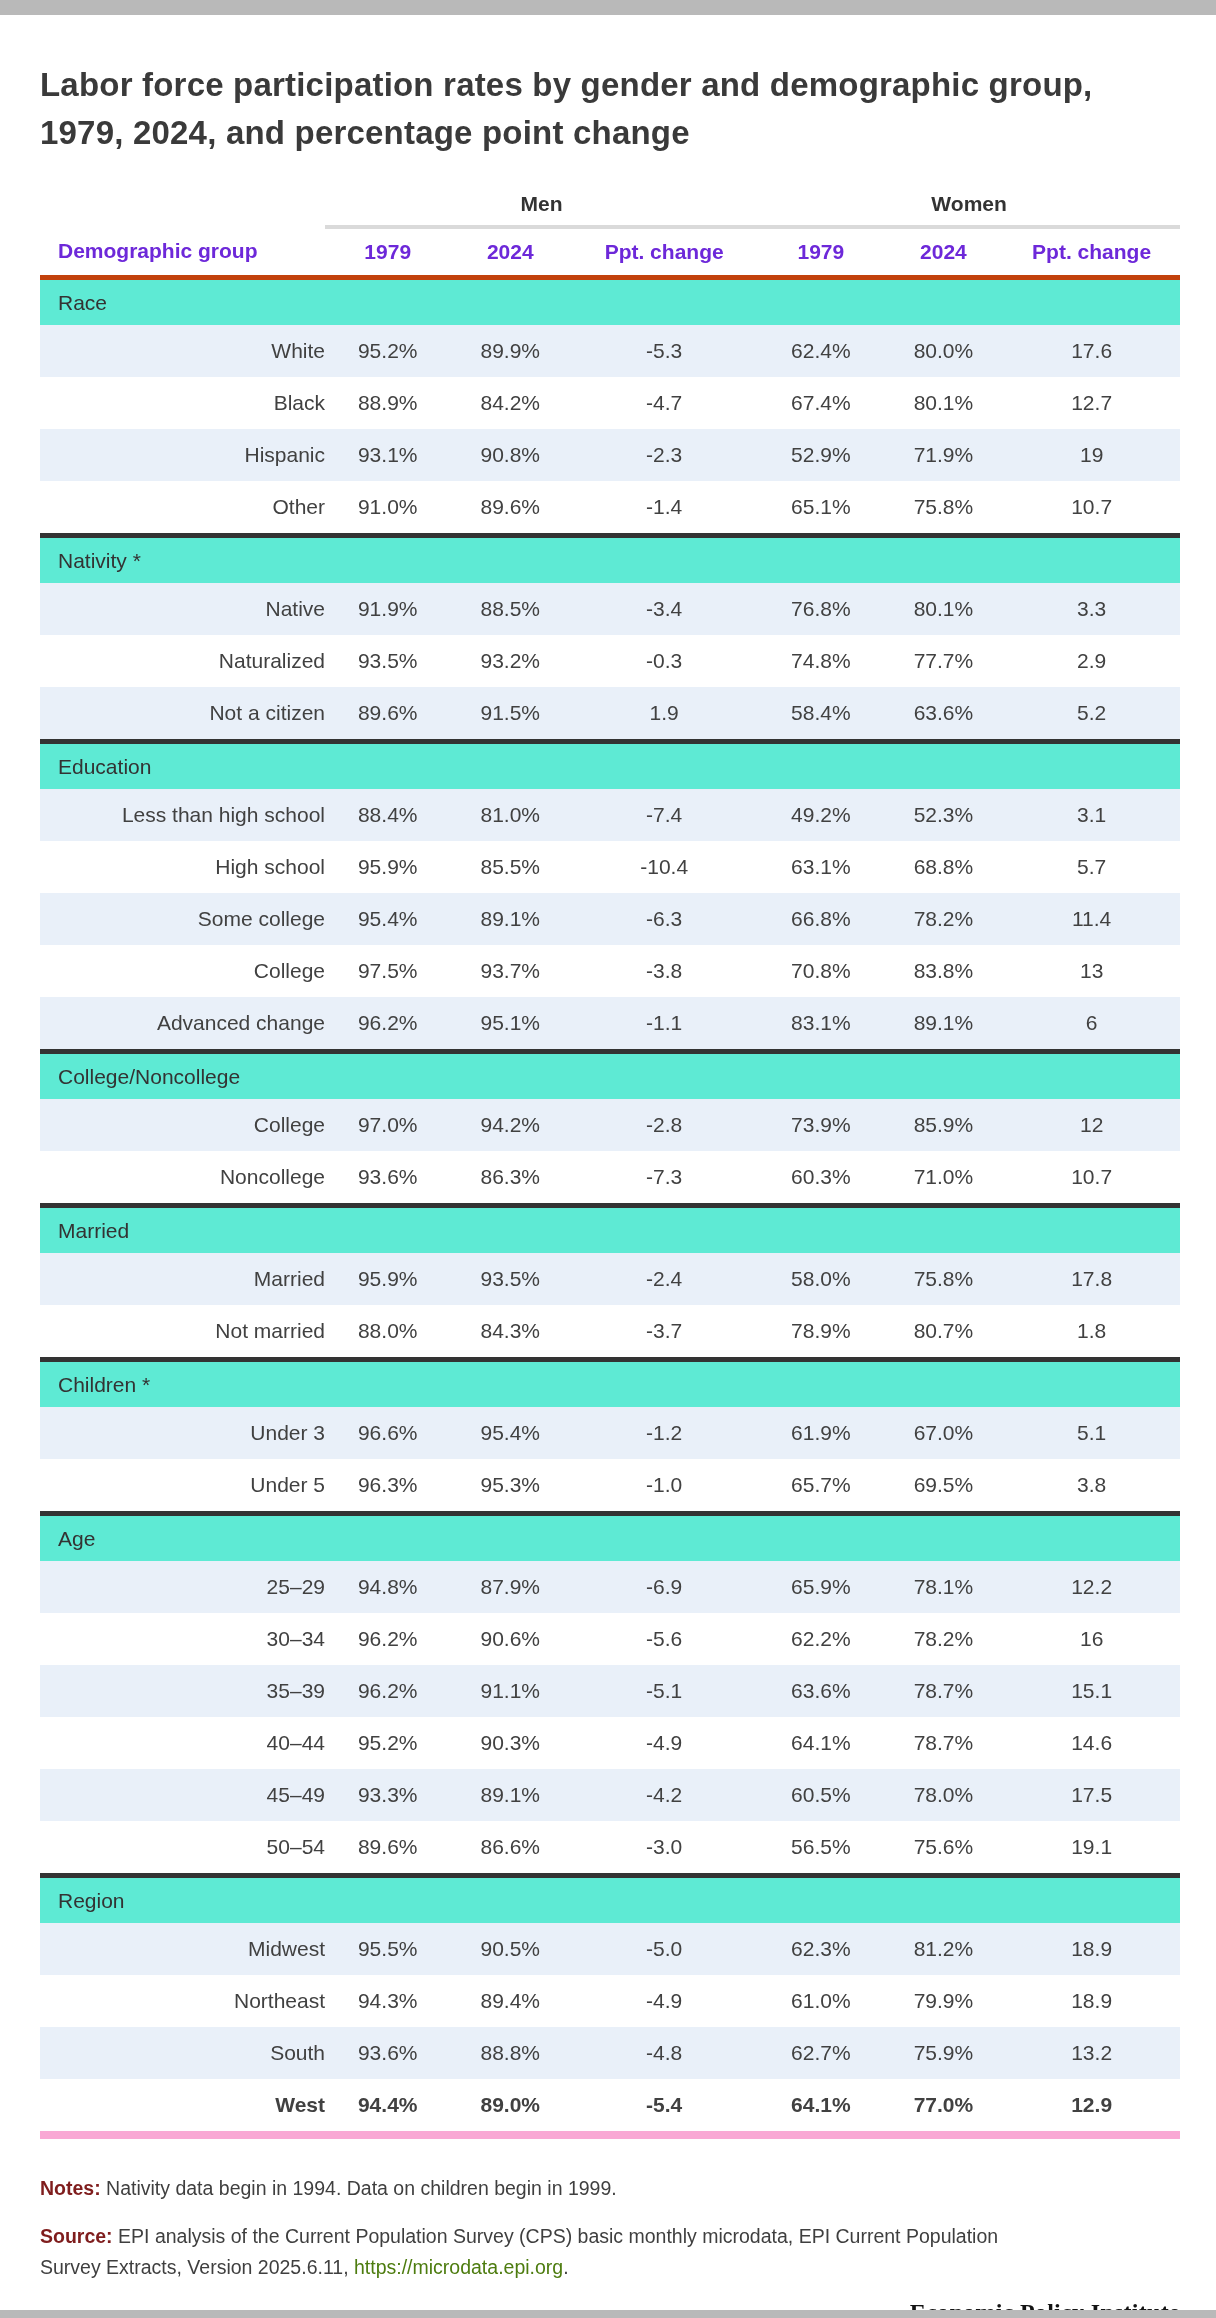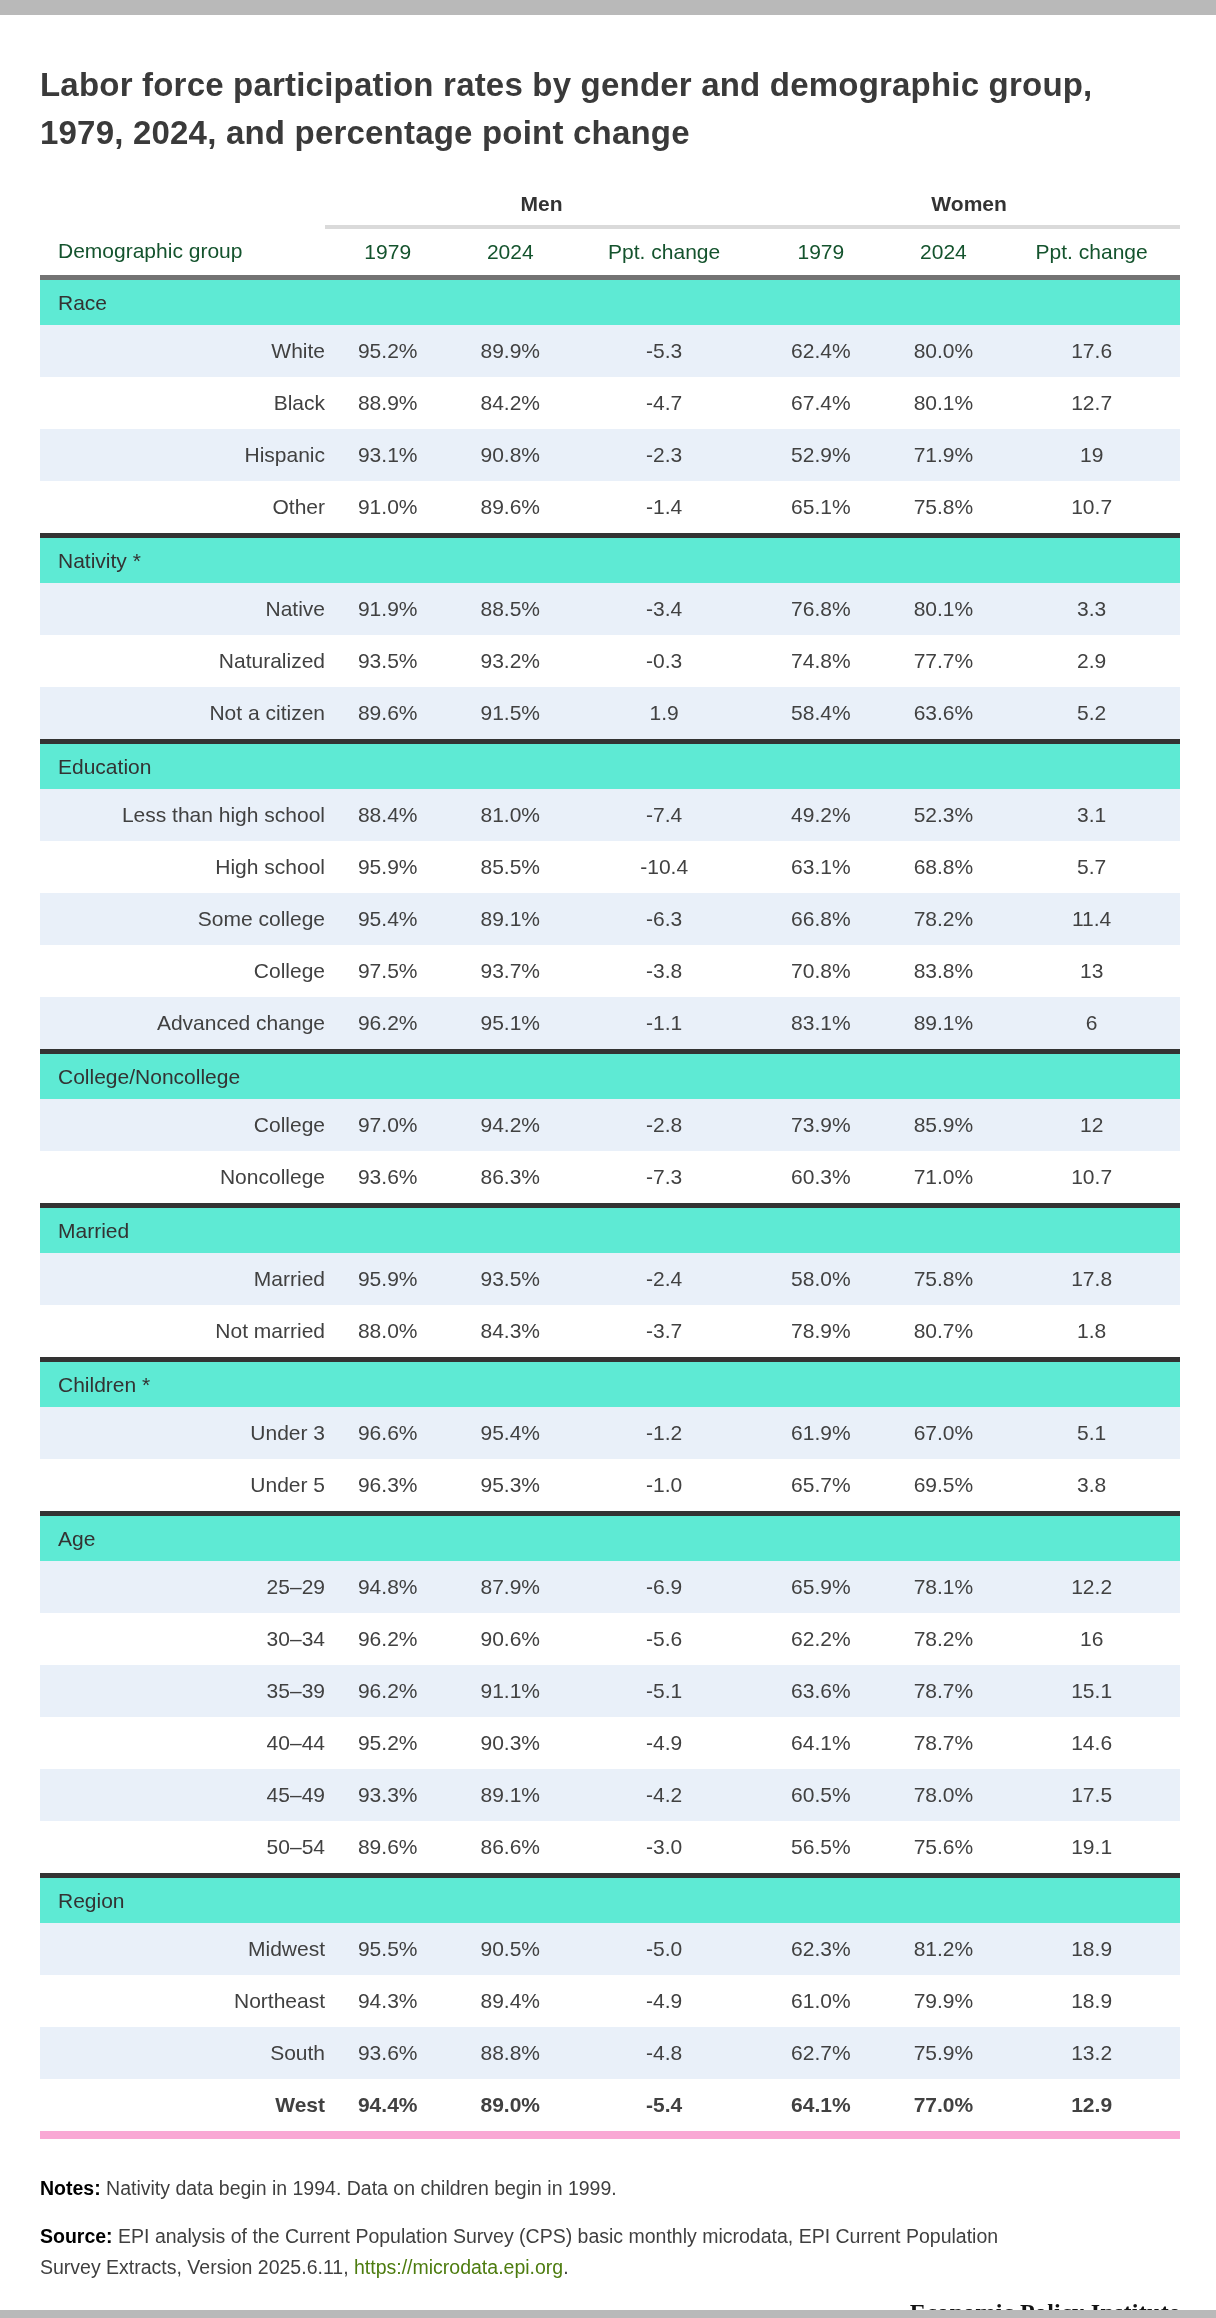--- a/index.html
+++ b/index.html
@@ -39,25 +39,25 @@
     table-layout: fixed;
   }
   table.lfpr th, table.lfpr td {
     font-size: 21px;
     padding: 0;
   }
   .group-row th { height: 42px; font-weight: 700; color: #333; text-align: center; vertical-align: middle; }
   .group-row th.group-span { border-bottom: 4px solid #dadada; }
   .cols-row th {
     height: 46px;
-    font-weight: 400;
-    color: #14532d;
+    font-weight: 700;
+    color: #6d28d9;
     text-align: center;
     vertical-align: middle;
-    border-bottom: 5px solid #737373;
+    border-bottom: 5px solid #c2410c;
     padding-top: 6px;
   }
   .cols-row th.first-col { text-align: left; padding-left: 18px; }
   tr.section-row td {
     height: 45px;
     font-weight: 400;
     color: #333333;
     text-align: left;
     padding-left: 18px;
     vertical-align: middle;
@@ -73,21 +73,21 @@
   tr.data-row td.num-cell { text-align: center; }
   tr.data-row.stripe td { background: #e9f0f9; }
   tbody tr:last-child td { border-bottom: 8px solid #f9a8d4; font-weight: bold; }
   .notes {
     margin: 34px 0 0 0;
     font-size: 19.5px;
     line-height: 31px;
     color: #3f3f3f;
     max-width: 1080px;
   }
-  .notes b, .source b { font-weight: 700; color: #000000; }
+  .notes b, .source b { font-weight: 700; color: #7f1d1d; }
   .source {
     margin: 17px 0 0 0;
     font-size: 19.5px;
     line-height: 31px;
     color: #3f3f3f;
     max-width: 1010px;
   }
   .source a {
     color: #4d7c0f;
     text-decoration: none;

